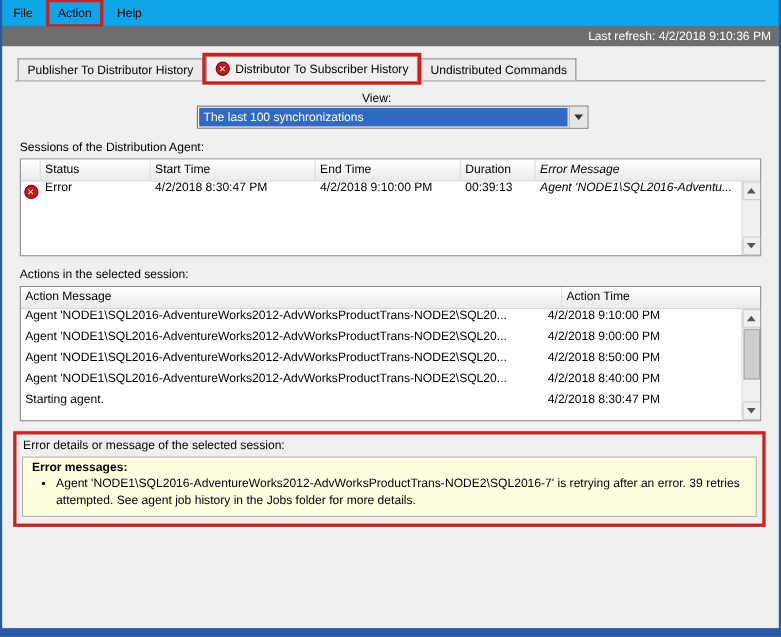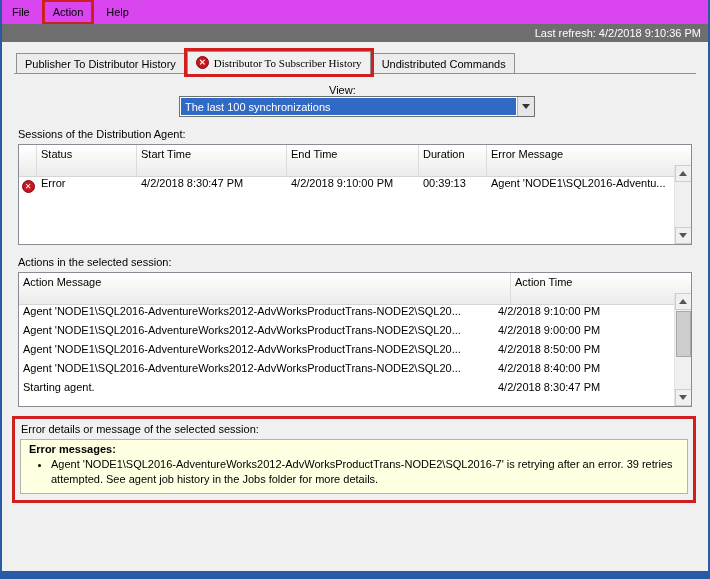--- a/index.html
+++ b/index.html
@@ -33,21 +33,21 @@
     width: 22px; height: 17px; margin-left: 2px;
     display: flex; align-items: center; justify-content: center;
     border: 1px solid #7e9cc9; background: #3a67ad; cursor: default;
   }
   .win-btn.close { background: #d8403a; border-color: #e89a96; }
   .glyph-min { width: 8px; height: 2px; background: #fff; margin-top: 7px; }
   .glyph-max { width: 9px; height: 8px; border: 1px solid #fff; border-top-width: 2px; }
 
   
   .menubar {
-    height: 24px; background: #d946ef; display: flex; align-items: center;
+    height: 24px; background: #0ea5e9; display: flex; align-items: center;
     padding-left: 2px; flex: 0 0 24px;
   }
   .menu-item {
     font-size: 11px; padding: 4px 8px; color: #000; cursor: default;
   }
   .menu-item.annotated { outline: 3px solid #cf1f1f; margin: 0 7px; }
 
   
   .refreshbar {
     height: 18px; background: #6e6e6e; color: #fff; font-size: 11px;
@@ -66,21 +66,21 @@
     display: flex; align-items: flex-end;
     border-bottom: 1px solid #919191; padding-left: 2px;
   }
   .tab {
     font-size: 11px; background: #ececec; border: 1px solid #919191;
     border-bottom: none; padding: 4px 8px 3px 8px; margin-right: 2px;
     white-space: nowrap; display: flex; align-items: center; cursor: default;
   }
   .tab.selected {
     background: #f0f0f0; margin-bottom: -1px; padding-bottom: 5px;
-    position: relative; z-index: 2; outline: 3px solid #cf1f1f; font-family: Liberation Serif, serif;
+    position: relative; z-index: 2; outline: 3px solid #cf1f1f;
   }
 
   .err-icon {
     width: 13px; height: 13px; border-radius: 50%;
     background: #c9151e; border: 1px solid #7e0a10;
     display: inline-flex; align-items: center; justify-content: center;
     flex: 0 0 auto;
   }
   .err-icon::after { content: "\2715"; color: #fff; font-size: 8px; font-weight: bold; line-height: 1; }
   .tab .err-icon { margin-right: 5px; }
@@ -109,41 +109,41 @@
   }
 
   .section-label { font-size: 11px; margin: 11px 0 4px 4px; }
 
   
   .listview {
     border: 1px solid #898c95; background: #fff; position: relative;
     margin: 0 4px; overflow: hidden;
   }
   .lv-header {
-    height: 32px; display: flex;
+    height: 20px; display: flex;
     background: linear-gradient(#ffffff, #ebebeb);
     border-bottom: 1px solid #d5d5d5;
   }
   .lv-h {
     font-size: 11px; padding: 3px 4px 0 4px; border-right: 1px solid #dcdcdc;
     white-space: nowrap; overflow: hidden; cursor: default;
   }
   .lv-body { width: calc(100% - 17px); }
   .lv-row { display: flex; height: 19px; cursor: default; }
   .lv-cell {
     font-size: 11px; padding: 0 4px; white-space: nowrap; overflow: hidden;
   }
 
   
   .s-c0 { width: 18px; flex: 0 0 18px; display:flex; align-items:center; justify-content:center; padding:0; }
   .s-c1 { width: 100px; flex: 0 0 100px; }
   .s-c2 { width: 150px; flex: 0 0 150px; }
   .s-c3 { width: 132px; flex: 0 0 132px; }
   .s-c4 { width: 68px; flex: 0 0 68px; }
-  .s-c5 { flex: 1 1 auto; border-right: none; }
+  .s-c5 { flex: 1 1 auto; border-right: none; font-style: italic; }
   .sessions-body { height: 67px; }
 
   
   .a-c0 { flex: 1 1 auto; }
   .a-c1 { width: 180px; flex: 0 0 180px; border-right: none; }
   .actions-body { height: 101px; }
 
   
   .vscroll {
     position: absolute; top: 20px; bottom: 0; right: 0; width: 17px;

